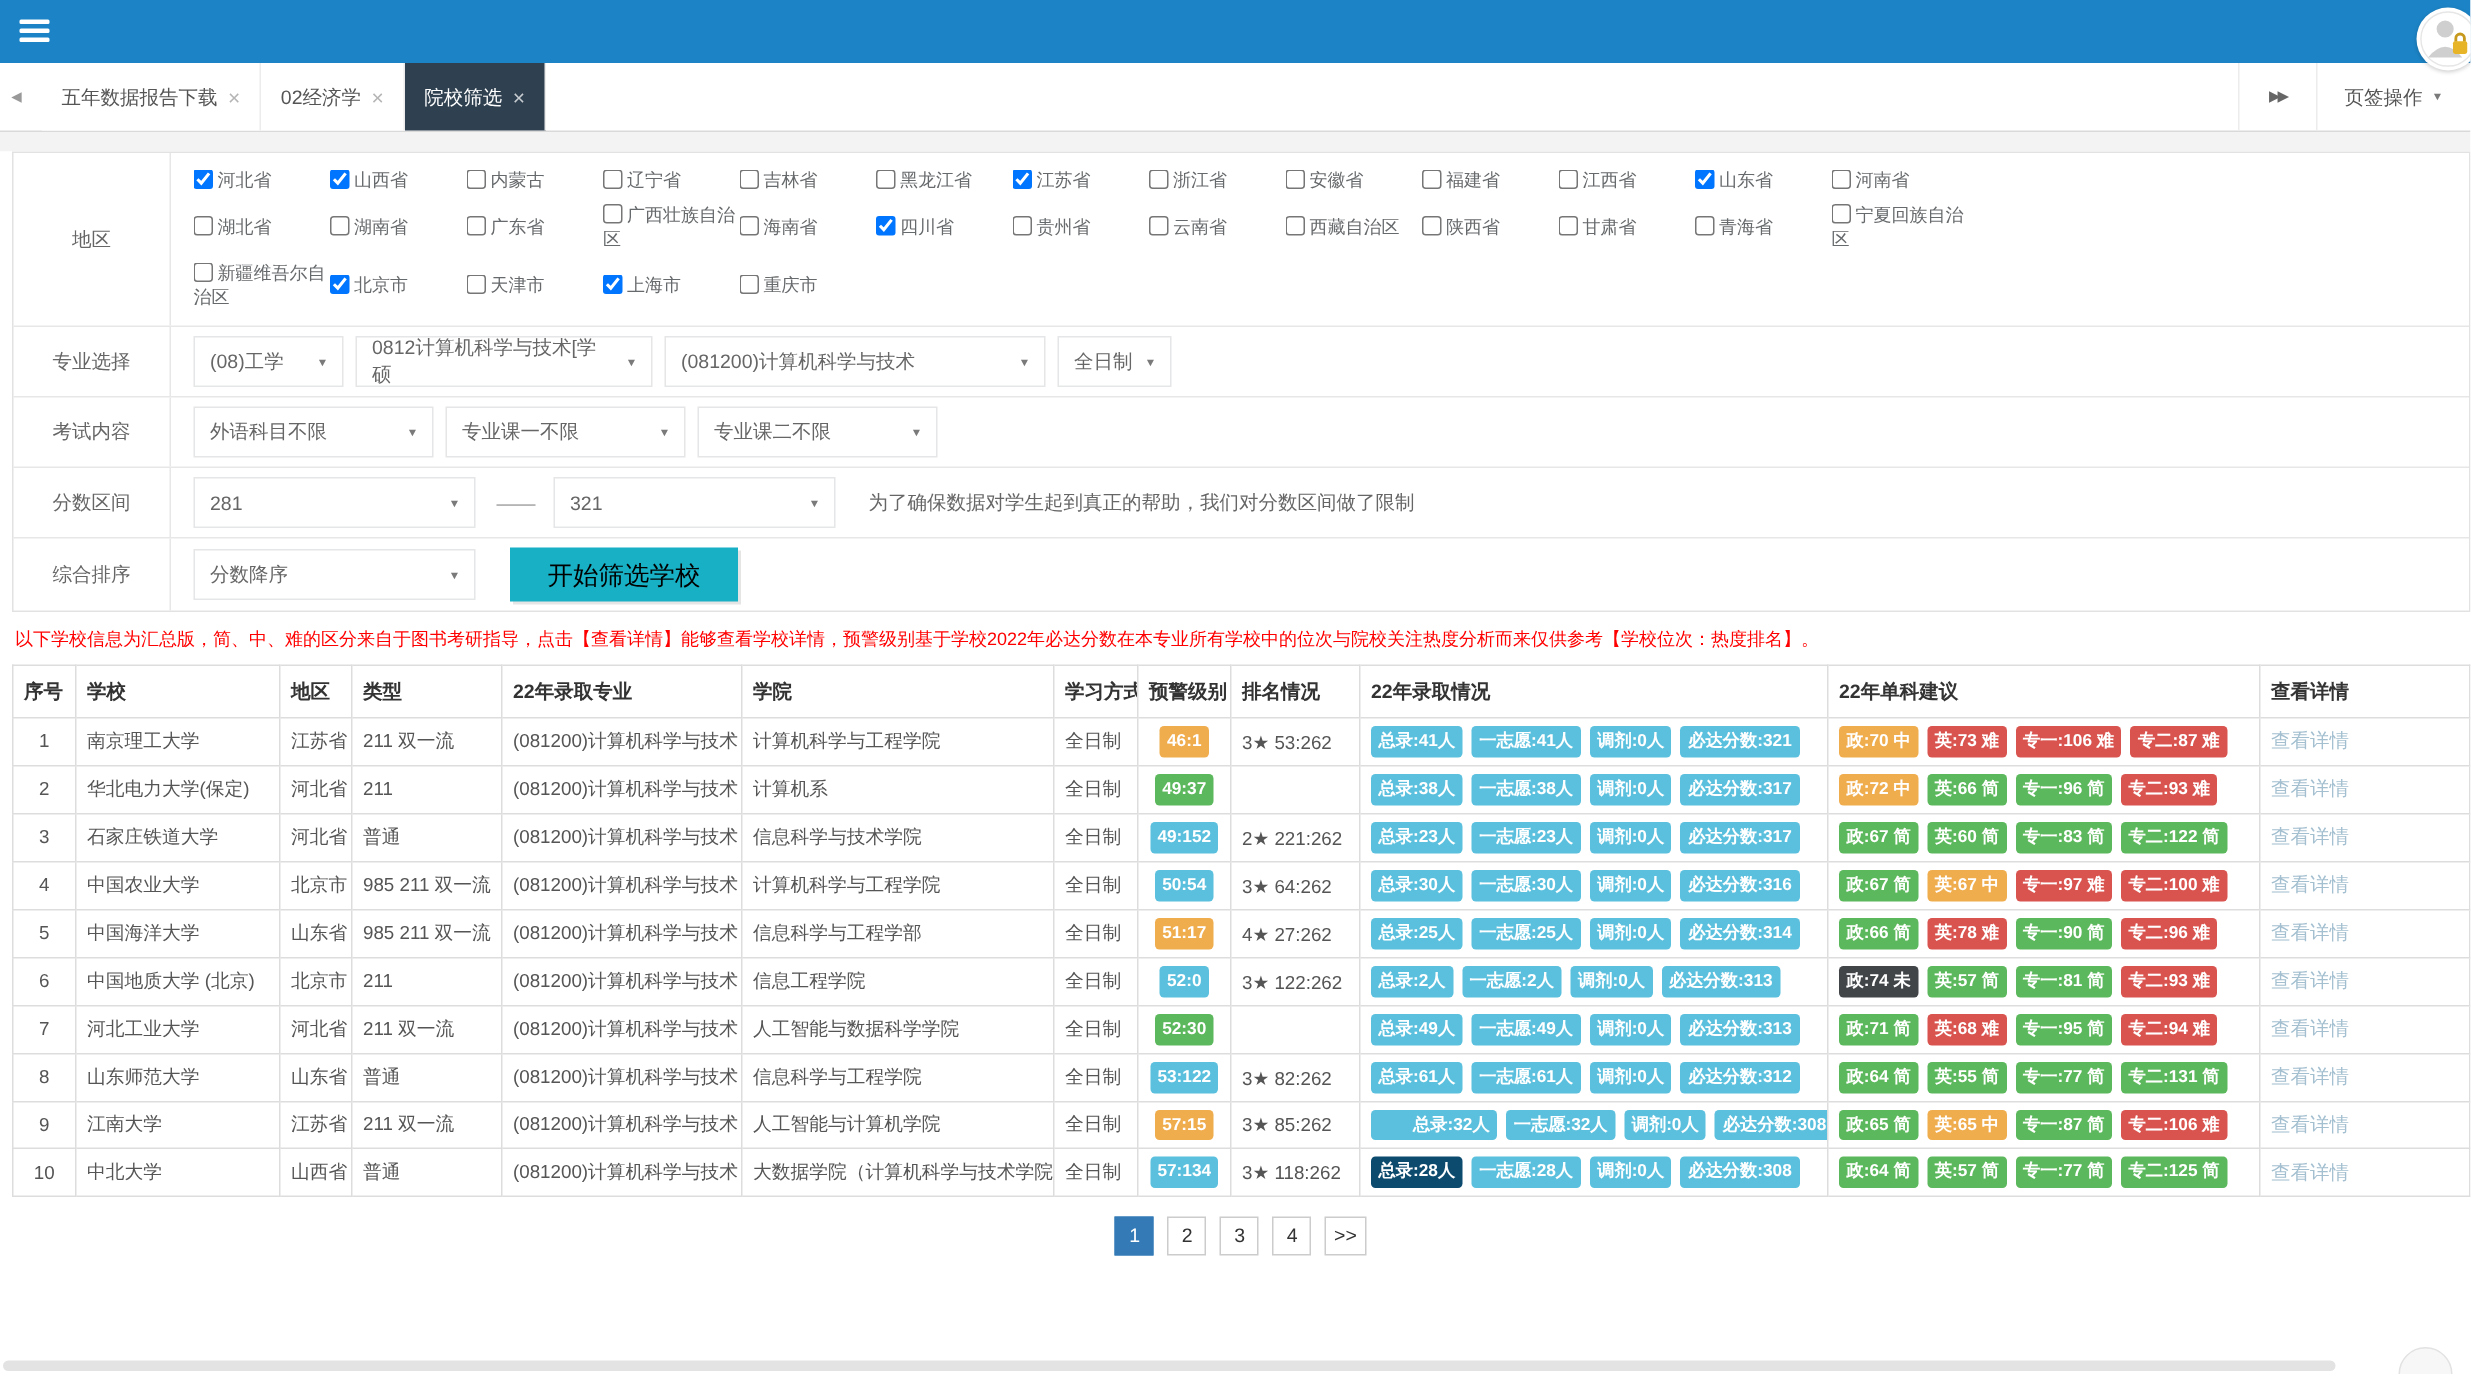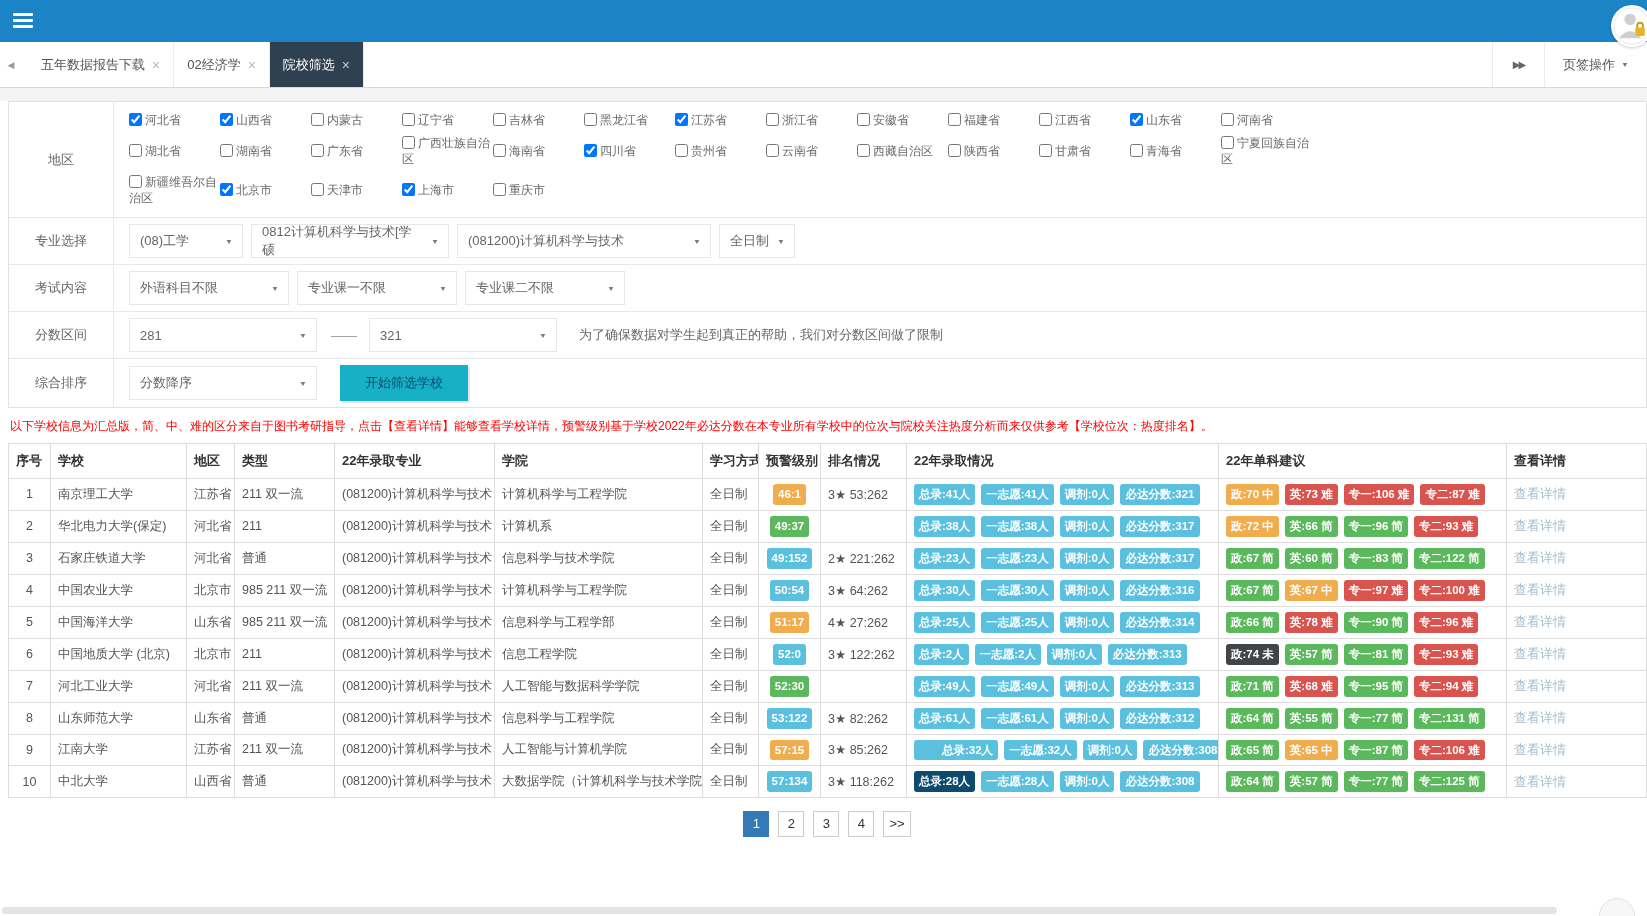--- a/index.html
+++ b/index.html
@@ -42,29 +42,29 @@
     color:#666; font-size:13px; border-right:1px solid #e7e7e7; }
   .filter-content { flex:1; display:flex; align-items:center; padding:6px 10px 6px 15px; }
   .region-content { display:block; padding:10px 0 4px 15px; }
   .region-row { display:flex; align-items:center; margin-bottom:7px; }
   .chk-item { width:91px; min-width:91px; font-size:12px; color:#676a6c; line-height:16px; cursor:pointer; }
   .chk-item input { width:13px; height:13px; margin:0 3px 0 0; vertical-align:-2px; }
   .select-box { height:34px; border:1px solid #e5e6e7; background:#fff; display:flex; align-items:center;
     justify-content:space-between; padding:0 9px 0 10px; font-size:13px; color:#666;
     margin-right:8px; cursor:pointer; }
   .caret { font-size:8px; color:#7a7a7a; margin-left:8px; transform:scaleY(.9); display:inline-block; }
-  #major-selects .select-box:nth-child(1){ width:114px; }
+  #major-selects .select-box:nth-child(1){ width:100px; }
   #major-selects .select-box:nth-child(2){ width:198px; }
   #major-selects .select-box:nth-child(3){ width:254px; }
   #major-selects .select-box:nth-child(4){ width:76px; }
   #exam-selects .select-box { width:160px; }
   .w188 { width:188px; }
   .dash { color:#999; margin:0 12px 0 6px; font-size:13px; }
   .score-note { color:#666; font-size:13px; margin-left:14px; }
-  .filter-btn { margin-left:15px; background:#18b0c4; color:#0c4a6e; border:none; font-size:13px;
+  .filter-btn { margin-left:15px; background:#18b0c4; color:#000000; border:none; font-size:17px;
     height:36px; padding:0 25px; cursor:pointer; box-shadow:2px 2px 0 rgba(0,0,0,.10); }
   
   .notice { color:#ff0000; font-size:12px; margin:10px 2px 8px 2px; }
   
   table { border-collapse:collapse; table-layout:fixed; width:1638px; background:#fff; }
   th,td { border:1px solid #ddd; padding:5px 7px; text-align:left; overflow:hidden; white-space:nowrap; }
   th { color:#333; font-weight:700; font-size:13px; padding:8px 7px; }
   td { color:#555; font-size:12.5px; }
   .c-center { text-align:center; }
   .badge { display:inline-block; color:#fff; font-weight:700; font-size:11.5px;

